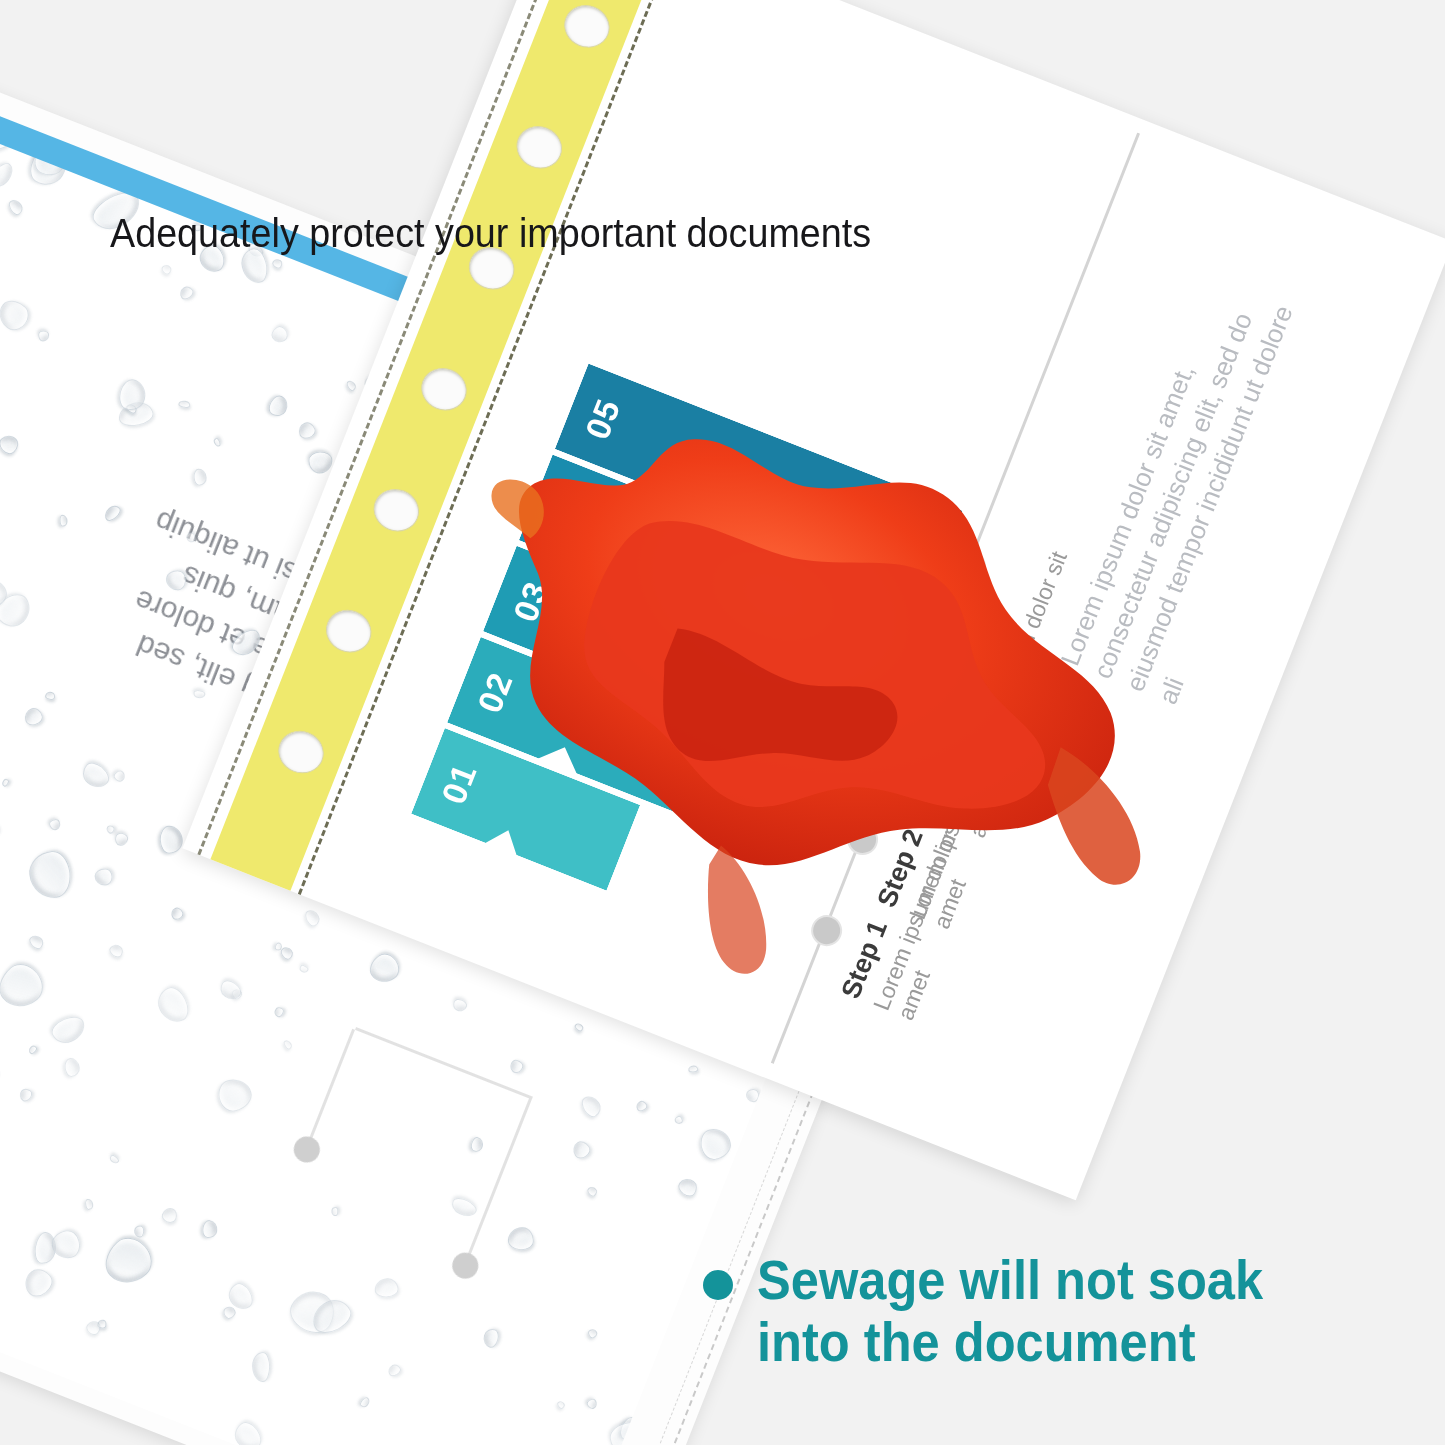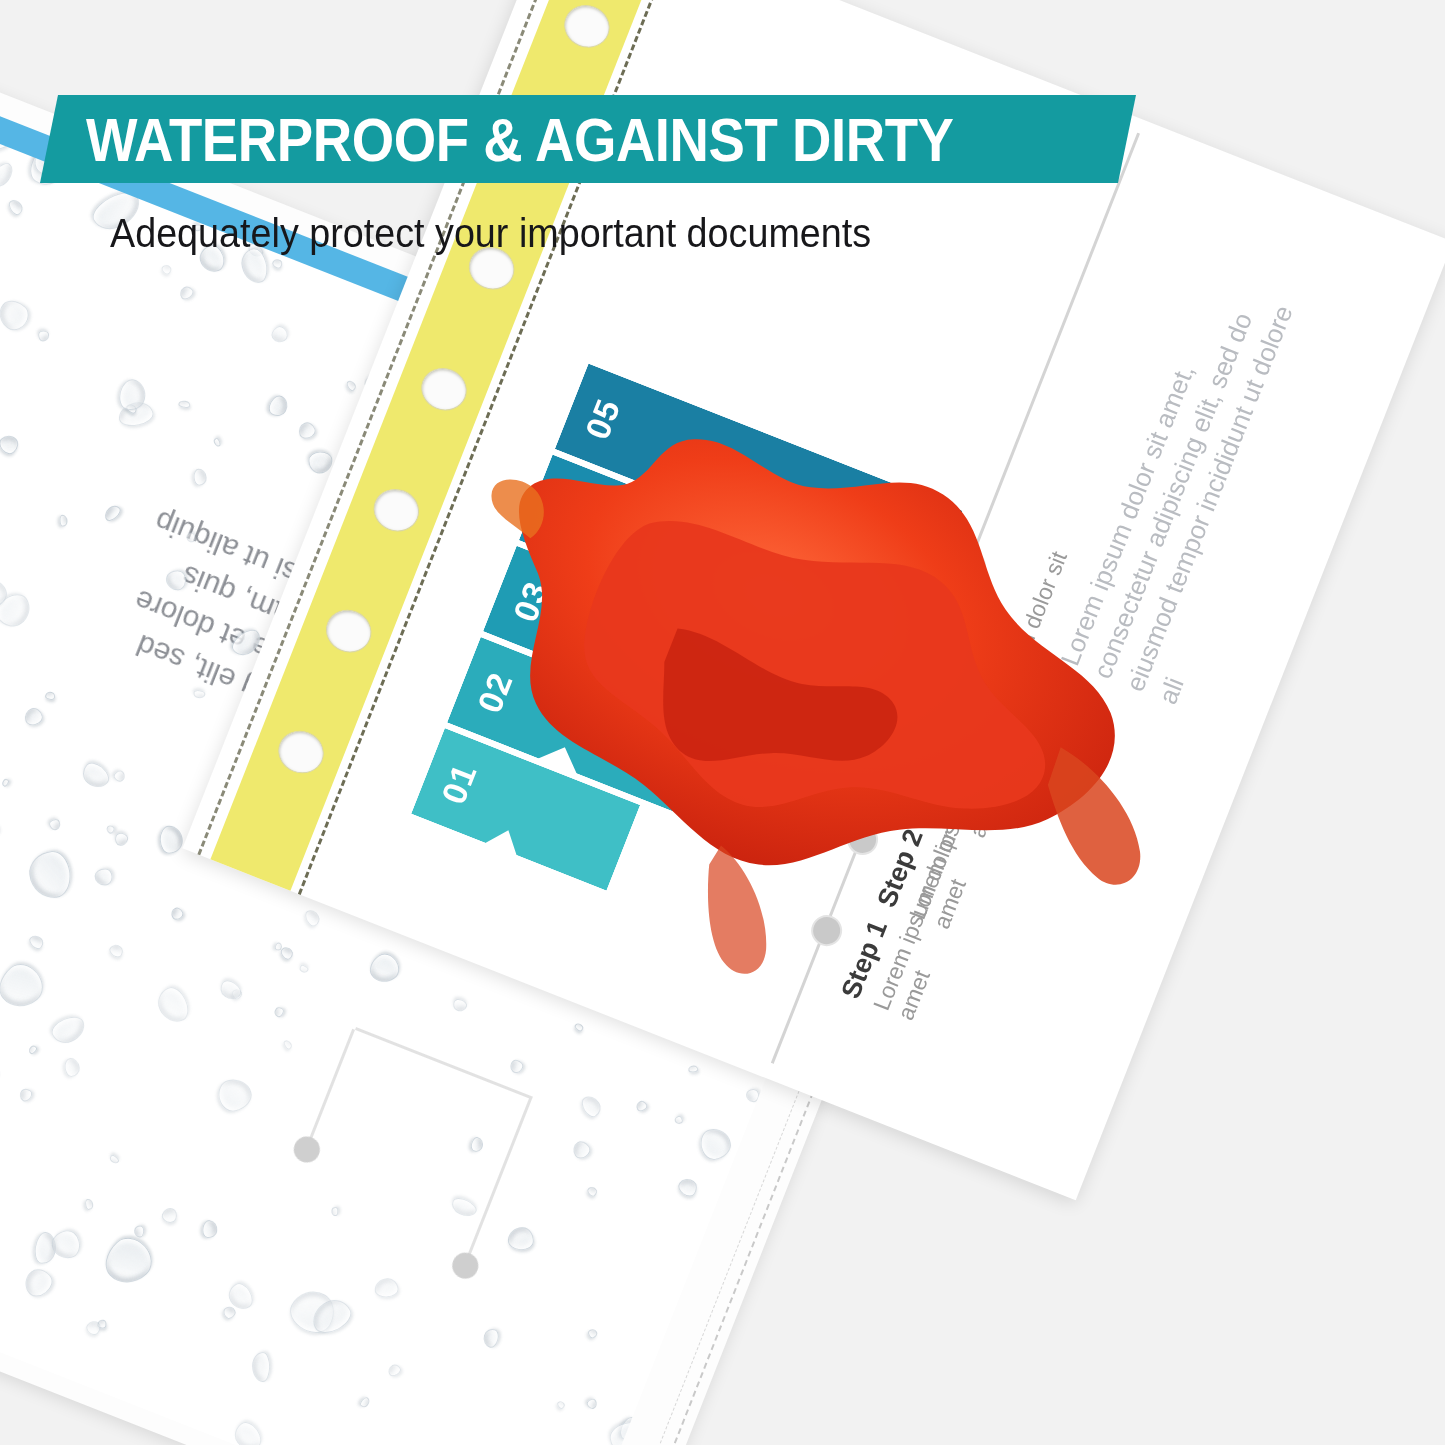--- a/index.html
+++ b/index.html
@@ -469,19 +469,23 @@
             M 130 300 C 108 292 84 292 78 274 C 72 256 96 246 114 252
             C 132 258 142 282 130 300 Z"></path>
           <path fill="#d9451f" opacity=".7" d="
             M 420 516 C 452 526 488 560 500 596 C 508 622 486 636 466 624
             C 442 610 424 566 416 538 Z"></path>
         </svg>
       </div>
     </div>
   </div>
 
-  <div class="banner">
-    <div class="banner-title">WATERPROOF &amp; AGAINST DIRTY</div>
+  <div class="subtitle">Adequately protect your important documents</div>
+
+  <div class="callout">
+    <div class="callout-bullet"></div>
+    <div class="callout-text">
+      <div>Sewage will not soak</div>
+      <div>into the document</div>
+    </div>
   </div>
-  <div class="subtitle">Adequately protect your important documents</div>
-
 
 </div>
 
 </body></html>

